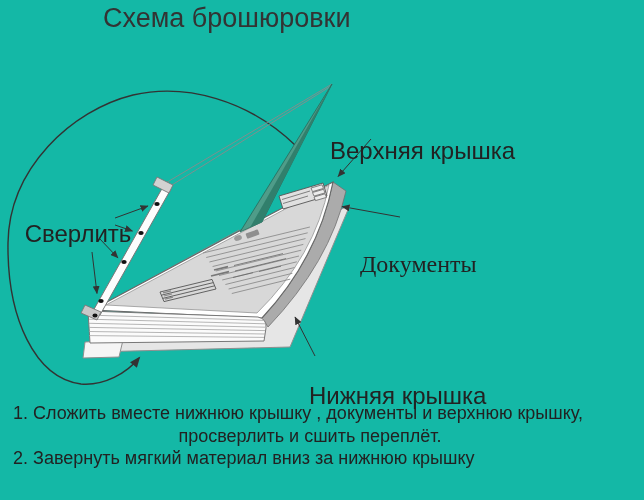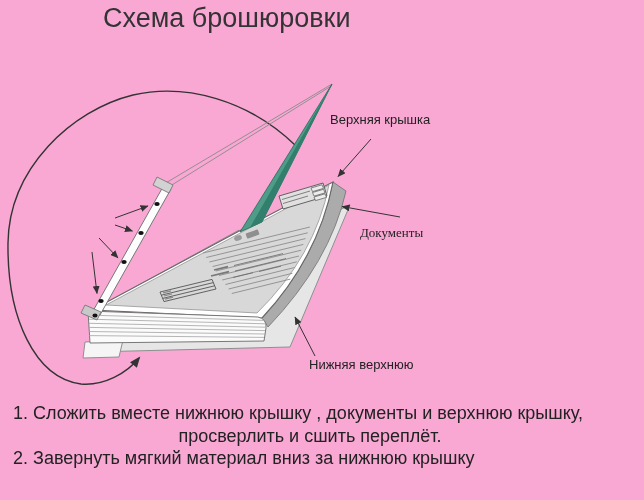--- a/index.html
+++ b/index.html
@@ -1,25 +1,25 @@
 <!DOCTYPE html>
 <html><head>
 <meta charset="utf-8">
 <style>
   html,body{margin:0;padding:0;background:#fff;}
   .stage{
-    position:relative;width:644px;height:500px;background:#f9a8d4;
+    position:relative;width:644px;height:500px;background:#14b8a6;
     font-family:"Liberation Sans", sans-serif;color:#2b2b2b;overflow:hidden;
   }
   .stage svg{position:absolute;left:0;top:0;}
   .page-title{
     position:absolute;left:103px;top:1px;font-size:27px;line-height:34px;
     color:#333;letter-spacing:0px;white-space:nowrap;
   }
-  .lbl{position:absolute;font-size:13px;line-height:24px;color:#222;white-space:nowrap;}
+  .lbl{position:absolute;font-size:24px;line-height:24px;color:#222;white-space:nowrap;margin-top:31px;}
   .lbl-top-cover{left:330px;top:108px;}
   .lbl-documents{left:360px;top:221px;font-family:Liberation Serif, serif;}
   .lbl-bottom-cover{left:309px;top:353px;}
   .lbl-drill{left:16px;top:189px;width:124px;text-align:center;line-height:27px;}
   .instructions{position:absolute;left:13px;top:402px;font-size:18px;line-height:22.5px;color:#222;}
   .instructions .line{white-space:nowrap;}
   .instructions .indent{padding-left:24px;text-align:center;}
 </style>
 </head>
 <body>
@@ -140,27 +140,28 @@
       <line x1="115" y1="218" x2="148" y2="206" marker-end="url(#ah-s)"></line>
       <line x1="115" y1="225" x2="132.5" y2="231" marker-end="url(#ah-s)"></line>
       <line x1="99" y1="238" x2="118" y2="258" marker-end="url(#ah-s)"></line>
       <line x1="92" y1="252" x2="97" y2="293.5" marker-end="url(#ah-s)"></line>
     </g>
   </svg>
 
   <div class="page-title">Схема брошюровки</div>
 
   <div class="lbl lbl-drill">
+    <div>Сверлить</div>
   </div>
 
   <div class="lbl lbl-top-cover">Верхняя крышка</div>
 
   <div class="lbl lbl-documents">Документы</div>
 
-  <div class="lbl lbl-bottom-cover">Нижняя верхнюю</div>
+  <div class="lbl lbl-bottom-cover">Нижняя крышка</div>
 
   <div class="instructions">
     <div class="line">1. Сложить вместе нижнюю крышку , документы и верхнюю крышку,</div>
     <div class="line indent">просверлить и сшить переплёт.</div>
     <div class="line">2. Завернуть мягкий материал вниз за нижнюю крышку</div>
   </div>
 
 </div>
 
 </body></html>

